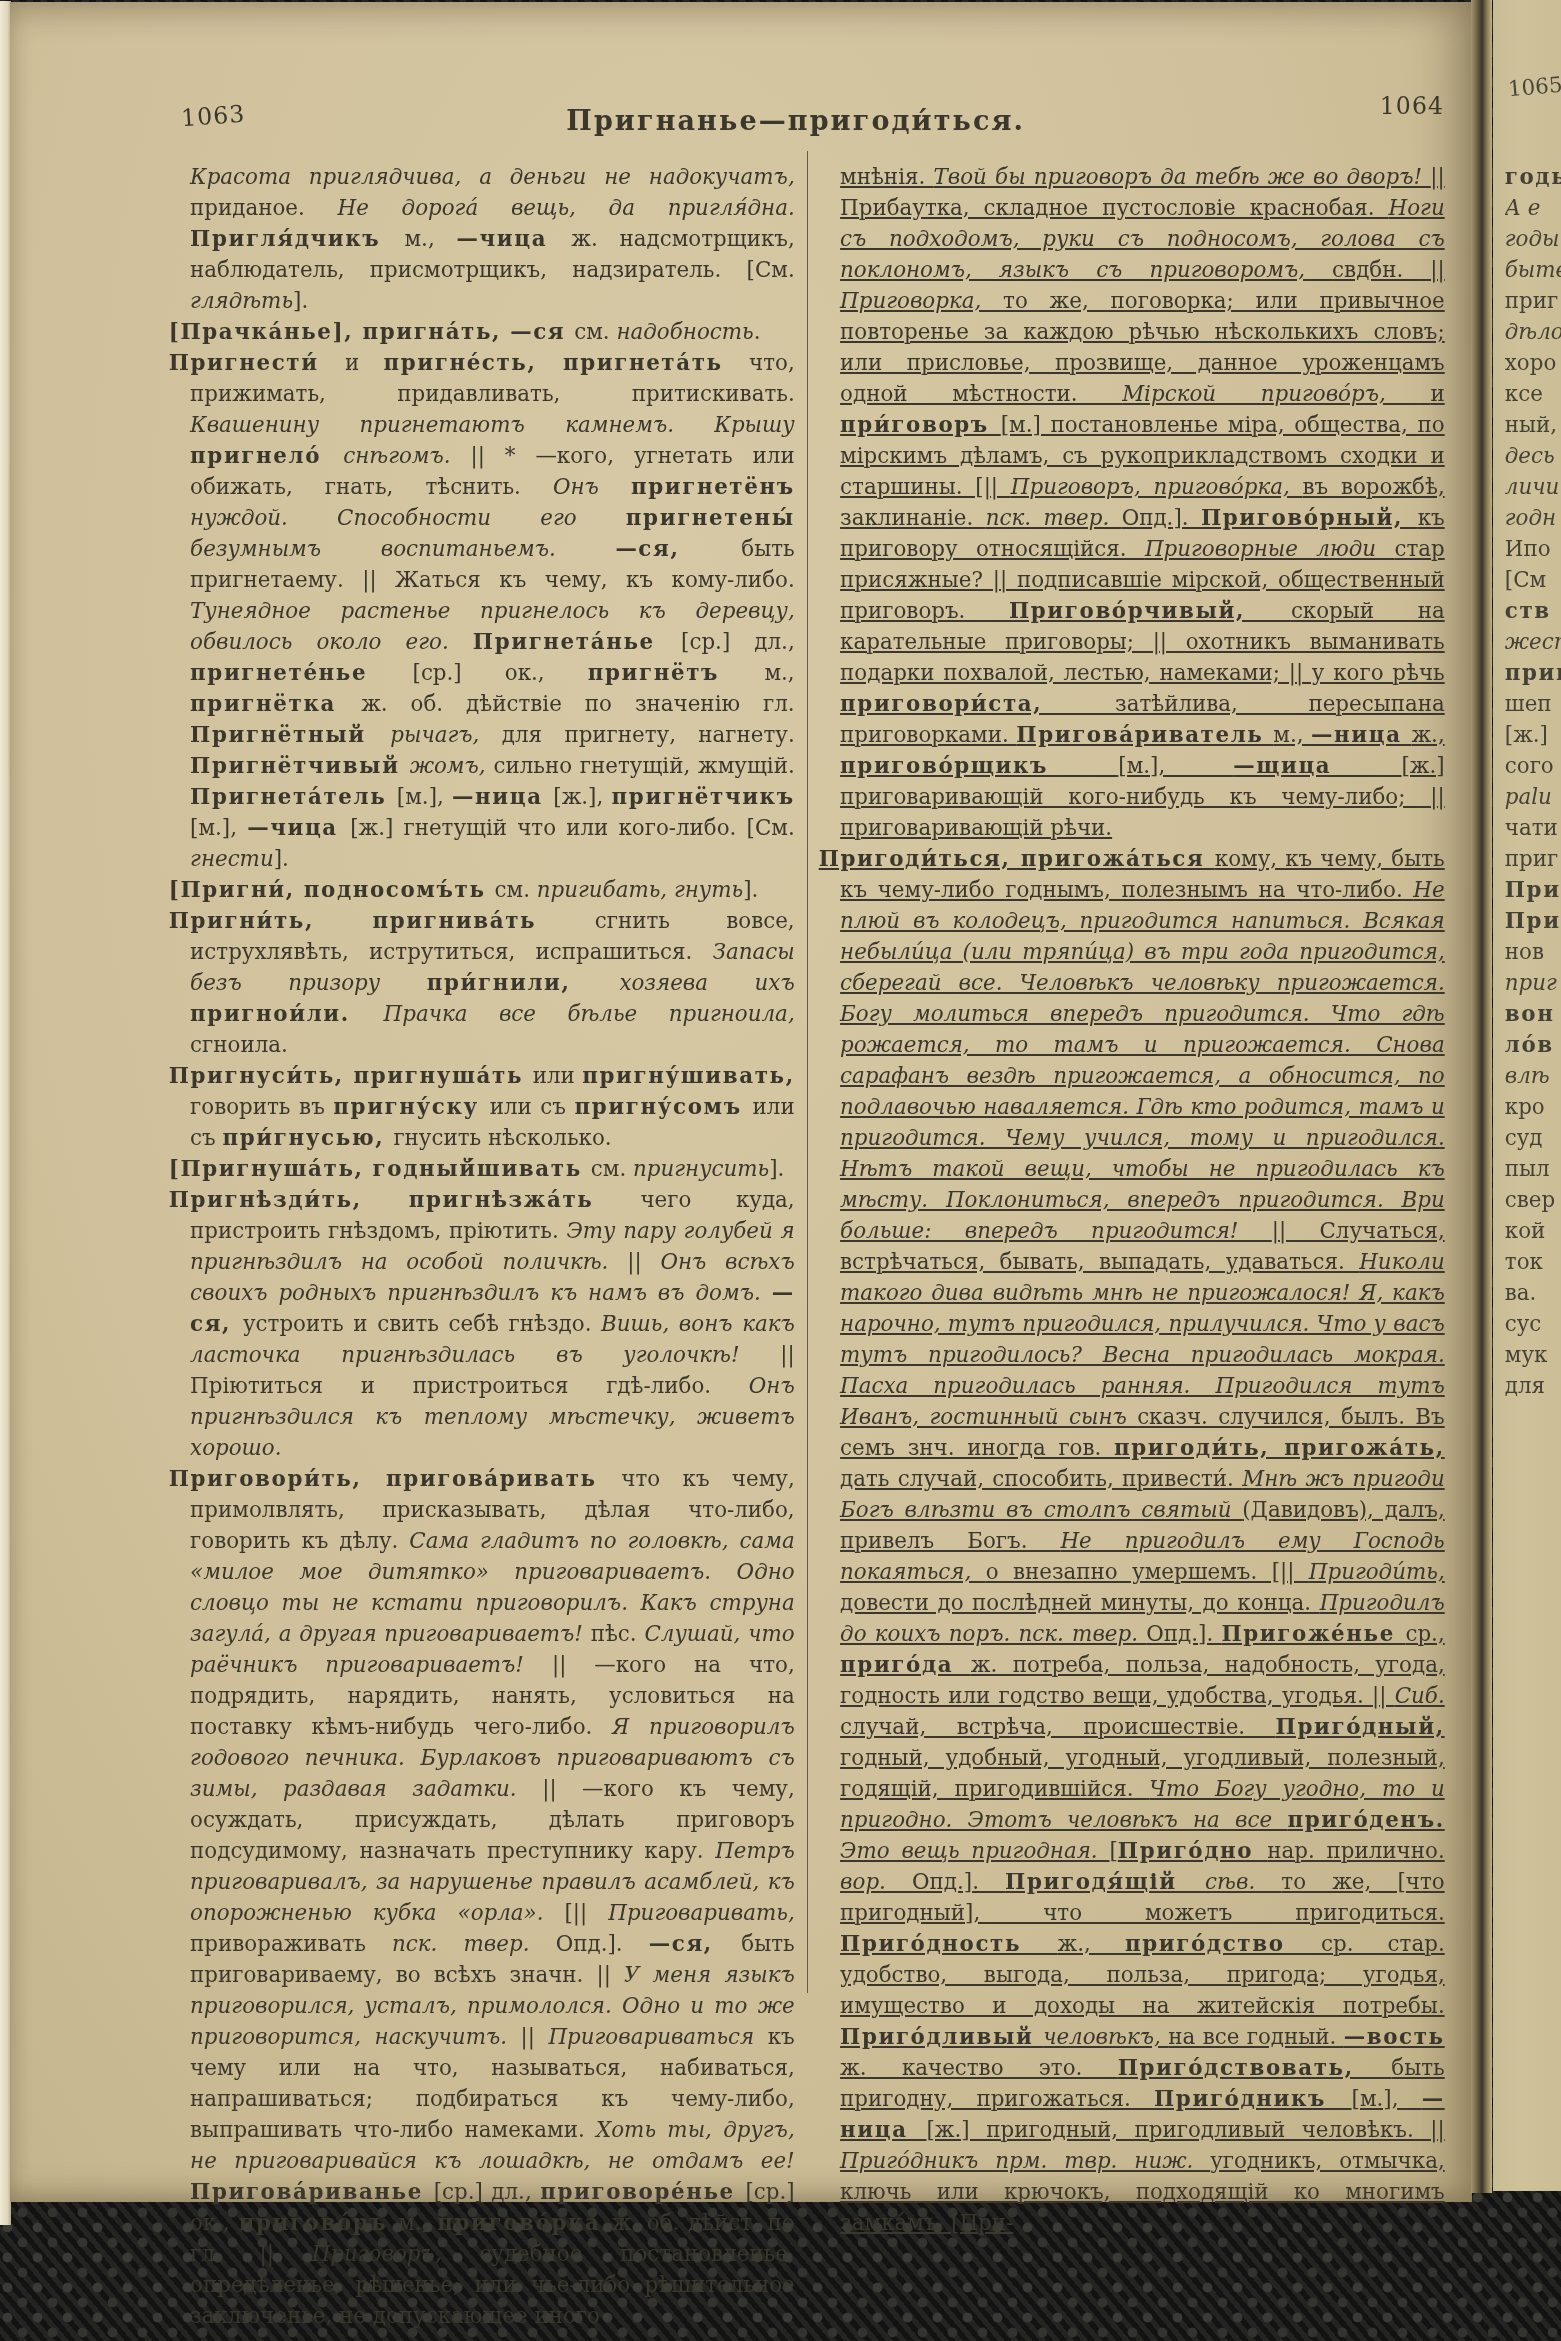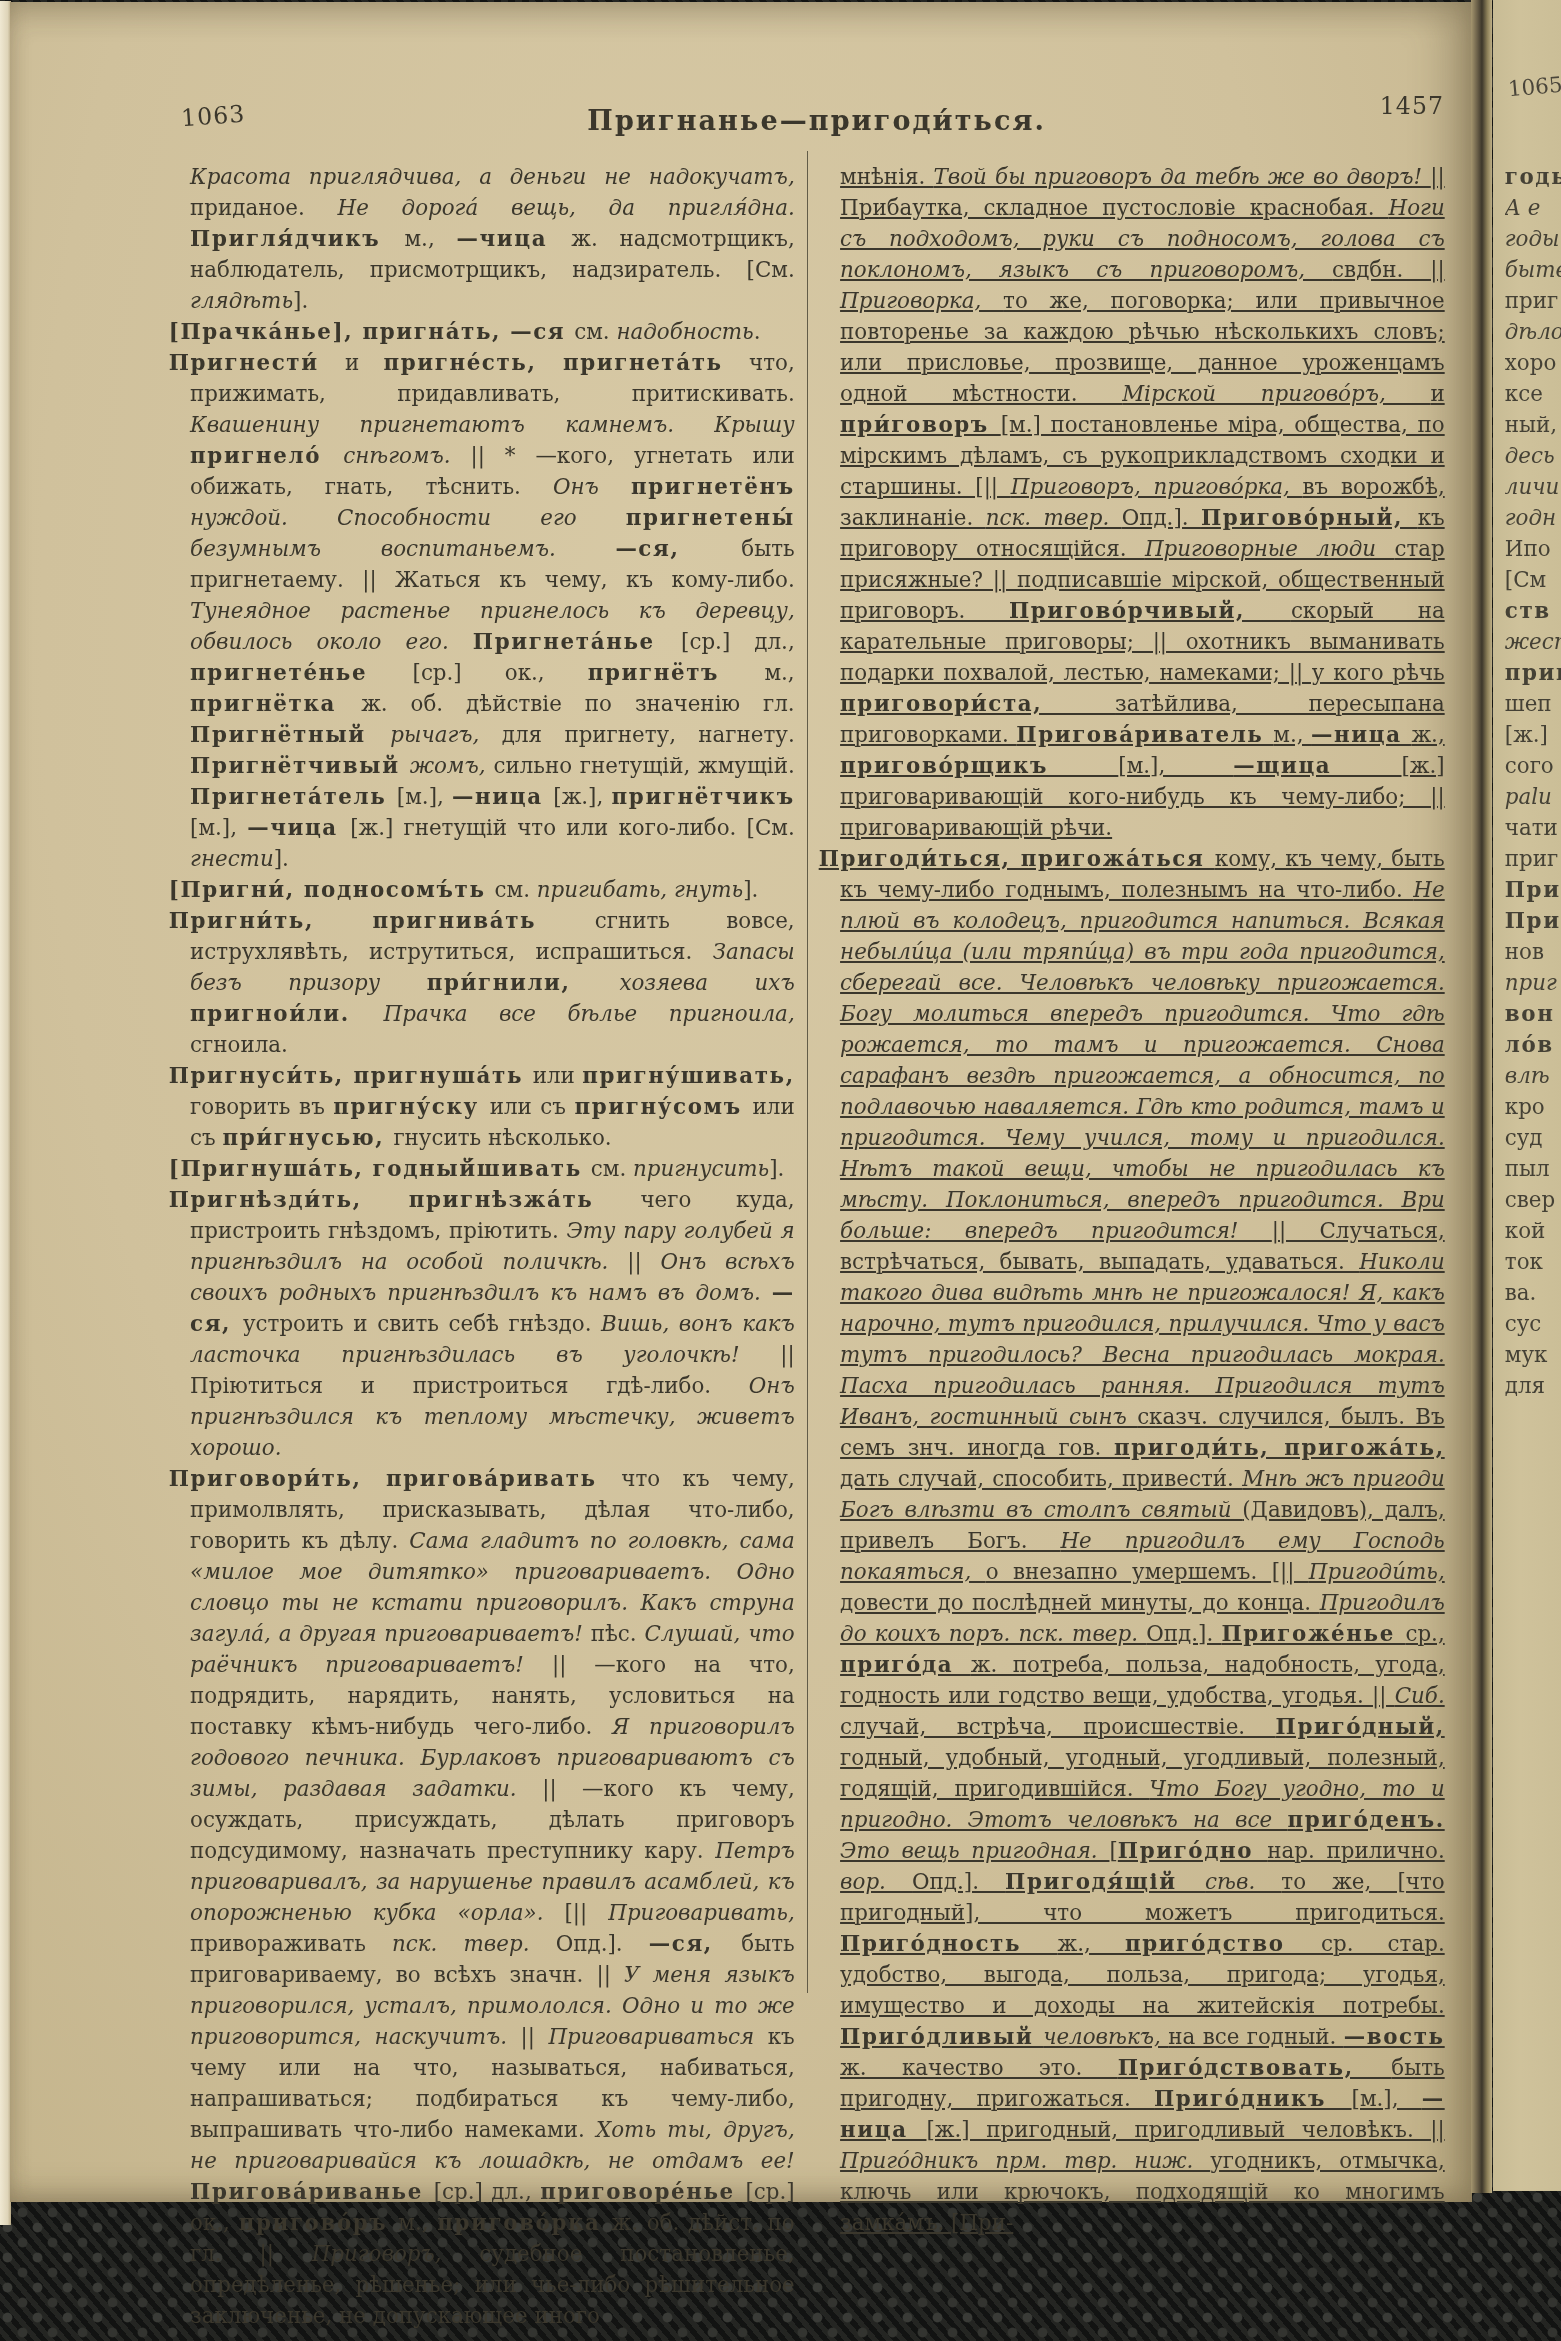--- a/index.html
+++ b/index.html
@@ -38,21 +38,21 @@
   .next-page{
     position:absolute;left:1493px;top:0;width:69px;height:2191px;
     background:linear-gradient(90deg,#c8bc95,#cfc29b 40%,#cbbe97);
     overflow:hidden;
   }
   .ink{color:#3b372c;}
   .pagenum{position:absolute;font-size:23.6px;letter-spacing:1.1px;}
   .num-left{left:171px;top:100px;transform:rotate(-4deg);}
   .num-right{left:1370px;top:90px;}
   .running-title{
-    position:absolute;left:389px;top:103px;width:836px;text-align:center;
+    position:absolute;left:368px;top:103px;width:836px;text-align:center;
     font-size:27px;font-weight:bold;letter-spacing:2.1px;
   }
   .col{
     position:absolute;top:159px;width:626px;
     font-size:21.4px;line-height:31px;text-align:justify;
     color:#3b372c;
   }
   .col-left{left:159px;}
   .col-right{left:809px;text-decoration:underline;}
   .divider{
@@ -73,21 +73,21 @@
 </head>
 <body>
 
 <div class="scene">
 
   <div class="prev-edge"></div>
 
   <div class="page">
     <div class="pagenum num-left ink">1063</div>
     <div class="running-title ink">Пригнанье—пригоди́ться.</div>
-    <div class="pagenum num-right ink">1457</div>
+    <div class="pagenum num-right ink">1064</div>
 
     <div class="col col-left" id="col-left">
         <div class="entry cont"><span class="run-i">Красота приглядчива, а деньги не надокучатъ, </span><span class="run-n">приданое. </span><span class="run-i">Не дорога́ вещь, да пригля́дна. </span><span class="run-b">Пригля́дчикъ </span><span class="run-n">м., </span><span class="run-b">—чица </span><span class="run-n">ж. надсмотрщикъ, наблюдатель, присмотрщикъ, надзиратель. [См. </span><span class="run-i">глядѣть</span><span class="run-n">].</span></div>
         <div class="entry"><span class="run-b">[Прачка́нье], пригна́ть, —ся </span><span class="run-n">см. </span><span class="run-i">надобность</span><span class="run-n">.</span></div>
         <div class="entry"><span class="run-b">Пригнести́ </span><span class="run-n">и </span><span class="run-b">пригне́сть, пригнета́ть </span><span class="run-n">что, прижимать, придавливать, притискивать. </span><span class="run-i">Квашенину пригнетаютъ камнемъ. Крышу </span><span class="run-b">пригнело́ </span><span class="run-i">снѣгомъ. </span><span class="run-n">|| * —кого, угнетать или обижать, гнать, тѣснить. </span><span class="run-i">Онъ </span><span class="run-b">пригнетёнъ </span><span class="run-i">нуждой. Способности его </span><span class="run-b">пригнетены́ </span><span class="run-i">безумнымъ воспитаньемъ. </span><span class="run-b">—ся, </span><span class="run-n">быть пригнетаему. || Жаться къ чему, къ кому-либо. </span><span class="run-i">Тунеядное растенье пригнелось къ деревцу, обвилось около его. </span><span class="run-b">Пригнета́нье </span><span class="run-n">[ср.] дл., </span><span class="run-b">пригнете́нье </span><span class="run-n">[ср.] ок., </span><span class="run-b">пригнётъ </span><span class="run-n">м., </span><span class="run-b">пригнётка </span><span class="run-n">ж. об. дѣйствіе по значенію гл. </span><span class="run-b">Пригнётный </span><span class="run-i">рычагъ, </span><span class="run-n">для пригнету, нагнету. </span><span class="run-b">Пригнётчивый </span><span class="run-i">жомъ, </span><span class="run-n">сильно гнетущій, жмущій. </span><span class="run-b">Пригнета́тель </span><span class="run-n">[м.], </span><span class="run-b">—ница </span><span class="run-n">[ж.], </span><span class="run-b">пригнётчикъ </span><span class="run-n">[м.], </span><span class="run-b">—чица </span><span class="run-n">[ж.] гнетущій что или кого-либо. [См. </span><span class="run-i">гнести</span><span class="run-n">].</span></div>
         <div class="entry"><span class="run-b">[Пригни́, подносомъ́ть </span><span class="run-n">см. </span><span class="run-i">пригибать, гнуть</span><span class="run-n">].</span></div>
         <div class="entry"><span class="run-b">Пригни́ть, пригнива́ть </span><span class="run-n">сгнить вовсе, иструхлявѣть, иструтиться, испрашиться. </span><span class="run-i">Запасы безъ призору </span><span class="run-b">при́гнили, </span><span class="run-i">хозяева ихъ </span><span class="run-b">пригнои́ли. </span><span class="run-i">Прачка все бѣлье пригноила, </span><span class="run-n">сгноила.</span></div>
         <div class="entry"><span class="run-b">Пригнуси́ть, пригнуша́ть </span><span class="run-n">или </span><span class="run-b">пригну́шивать, </span><span class="run-n">говорить въ </span><span class="run-b">пригну́ску </span><span class="run-n">или съ </span><span class="run-b">пригну́сомъ </span><span class="run-n">или съ </span><span class="run-b">при́гнусью, </span><span class="run-n">гнусить нѣсколько.</span></div>
         <div class="entry"><span class="run-b">[Пригнуша́ть, годный́шивать </span><span class="run-n">см. </span><span class="run-i">пригнусить</span><span class="run-n">].</span></div>
         <div class="entry"><span class="run-b">Пригнѣзди́ть, пригнѣзжа́ть </span><span class="run-n">чего куда, пристроить гнѣздомъ, пріютить. </span><span class="run-i">Эту пару голубей я пригнѣздилъ на особой поличкѣ. </span><span class="run-n">|| </span><span class="run-i">Онъ всѣхъ своихъ родныхъ пригнѣздилъ къ намъ въ домъ. </span><span class="run-b">—ся, </span><span class="run-n">устроить и свить себѣ гнѣздо. </span><span class="run-i">Вишь, вонъ какъ ласточка пригнѣздилась въ уголочкѣ! </span><span class="run-n">|| Пріютиться и пристроиться гдѣ-либо. </span><span class="run-i">Онъ пригнѣздился къ теплому мѣстечку, живетъ хорошо.</span></div>

